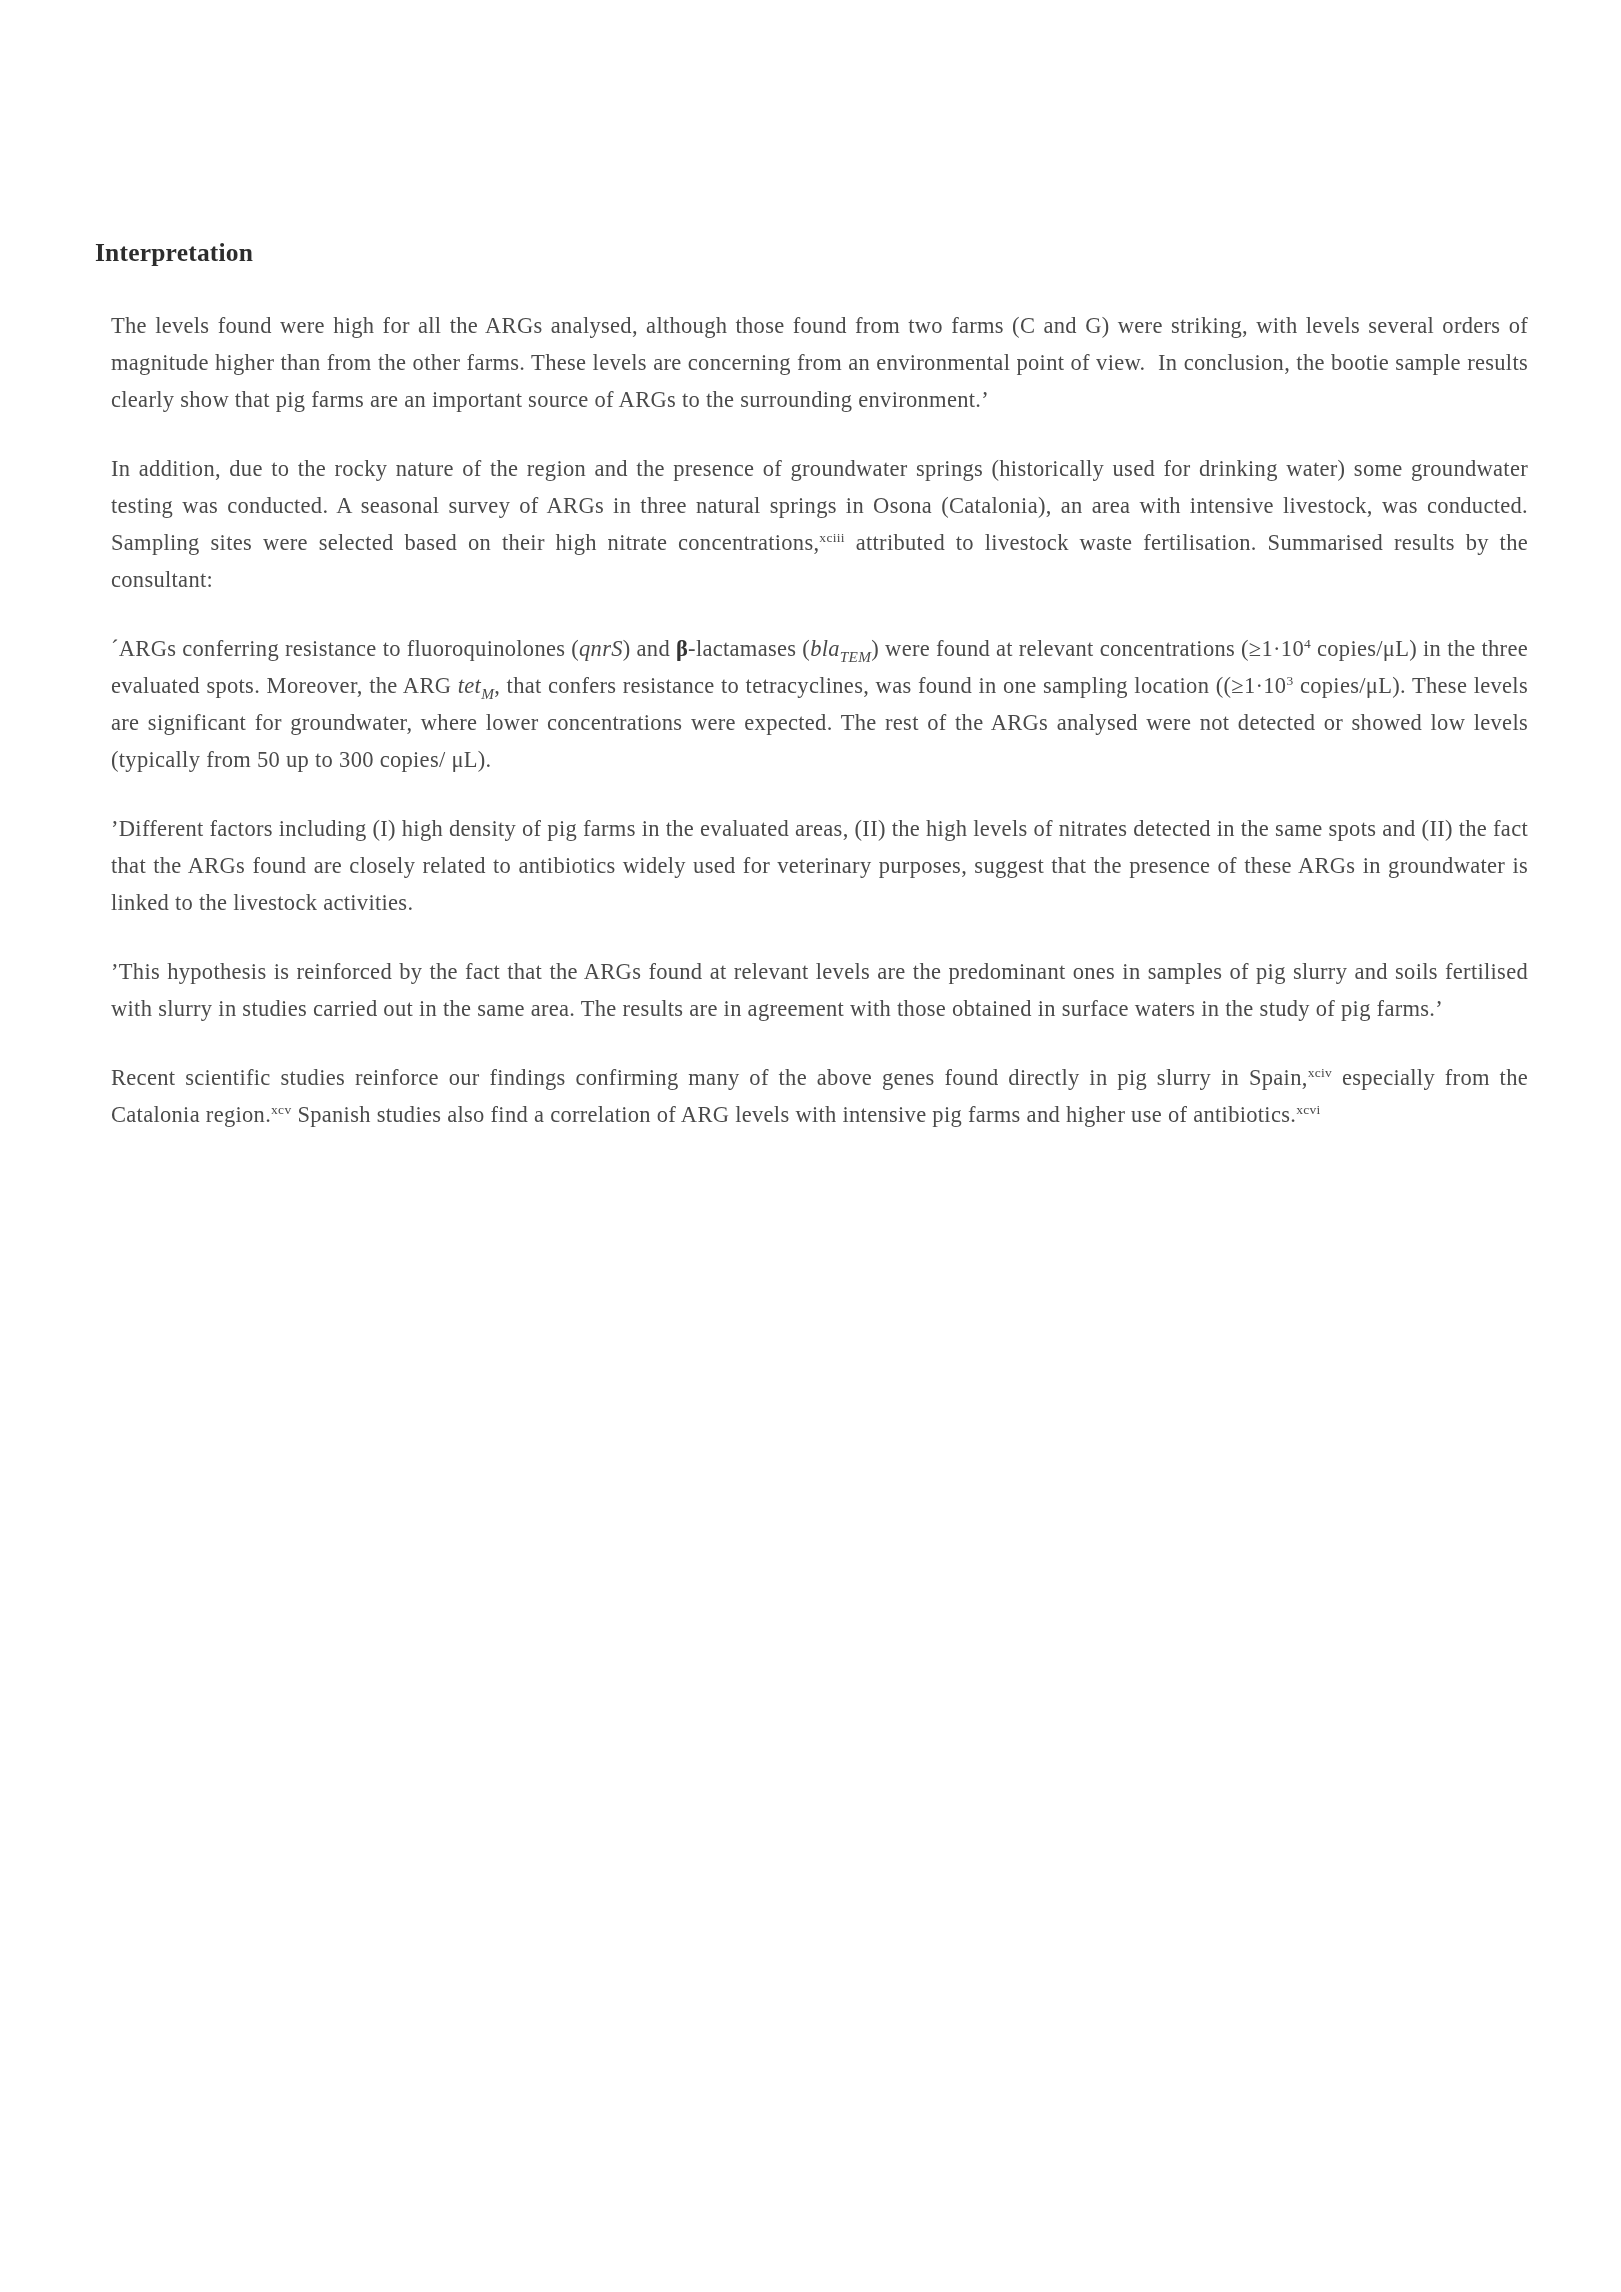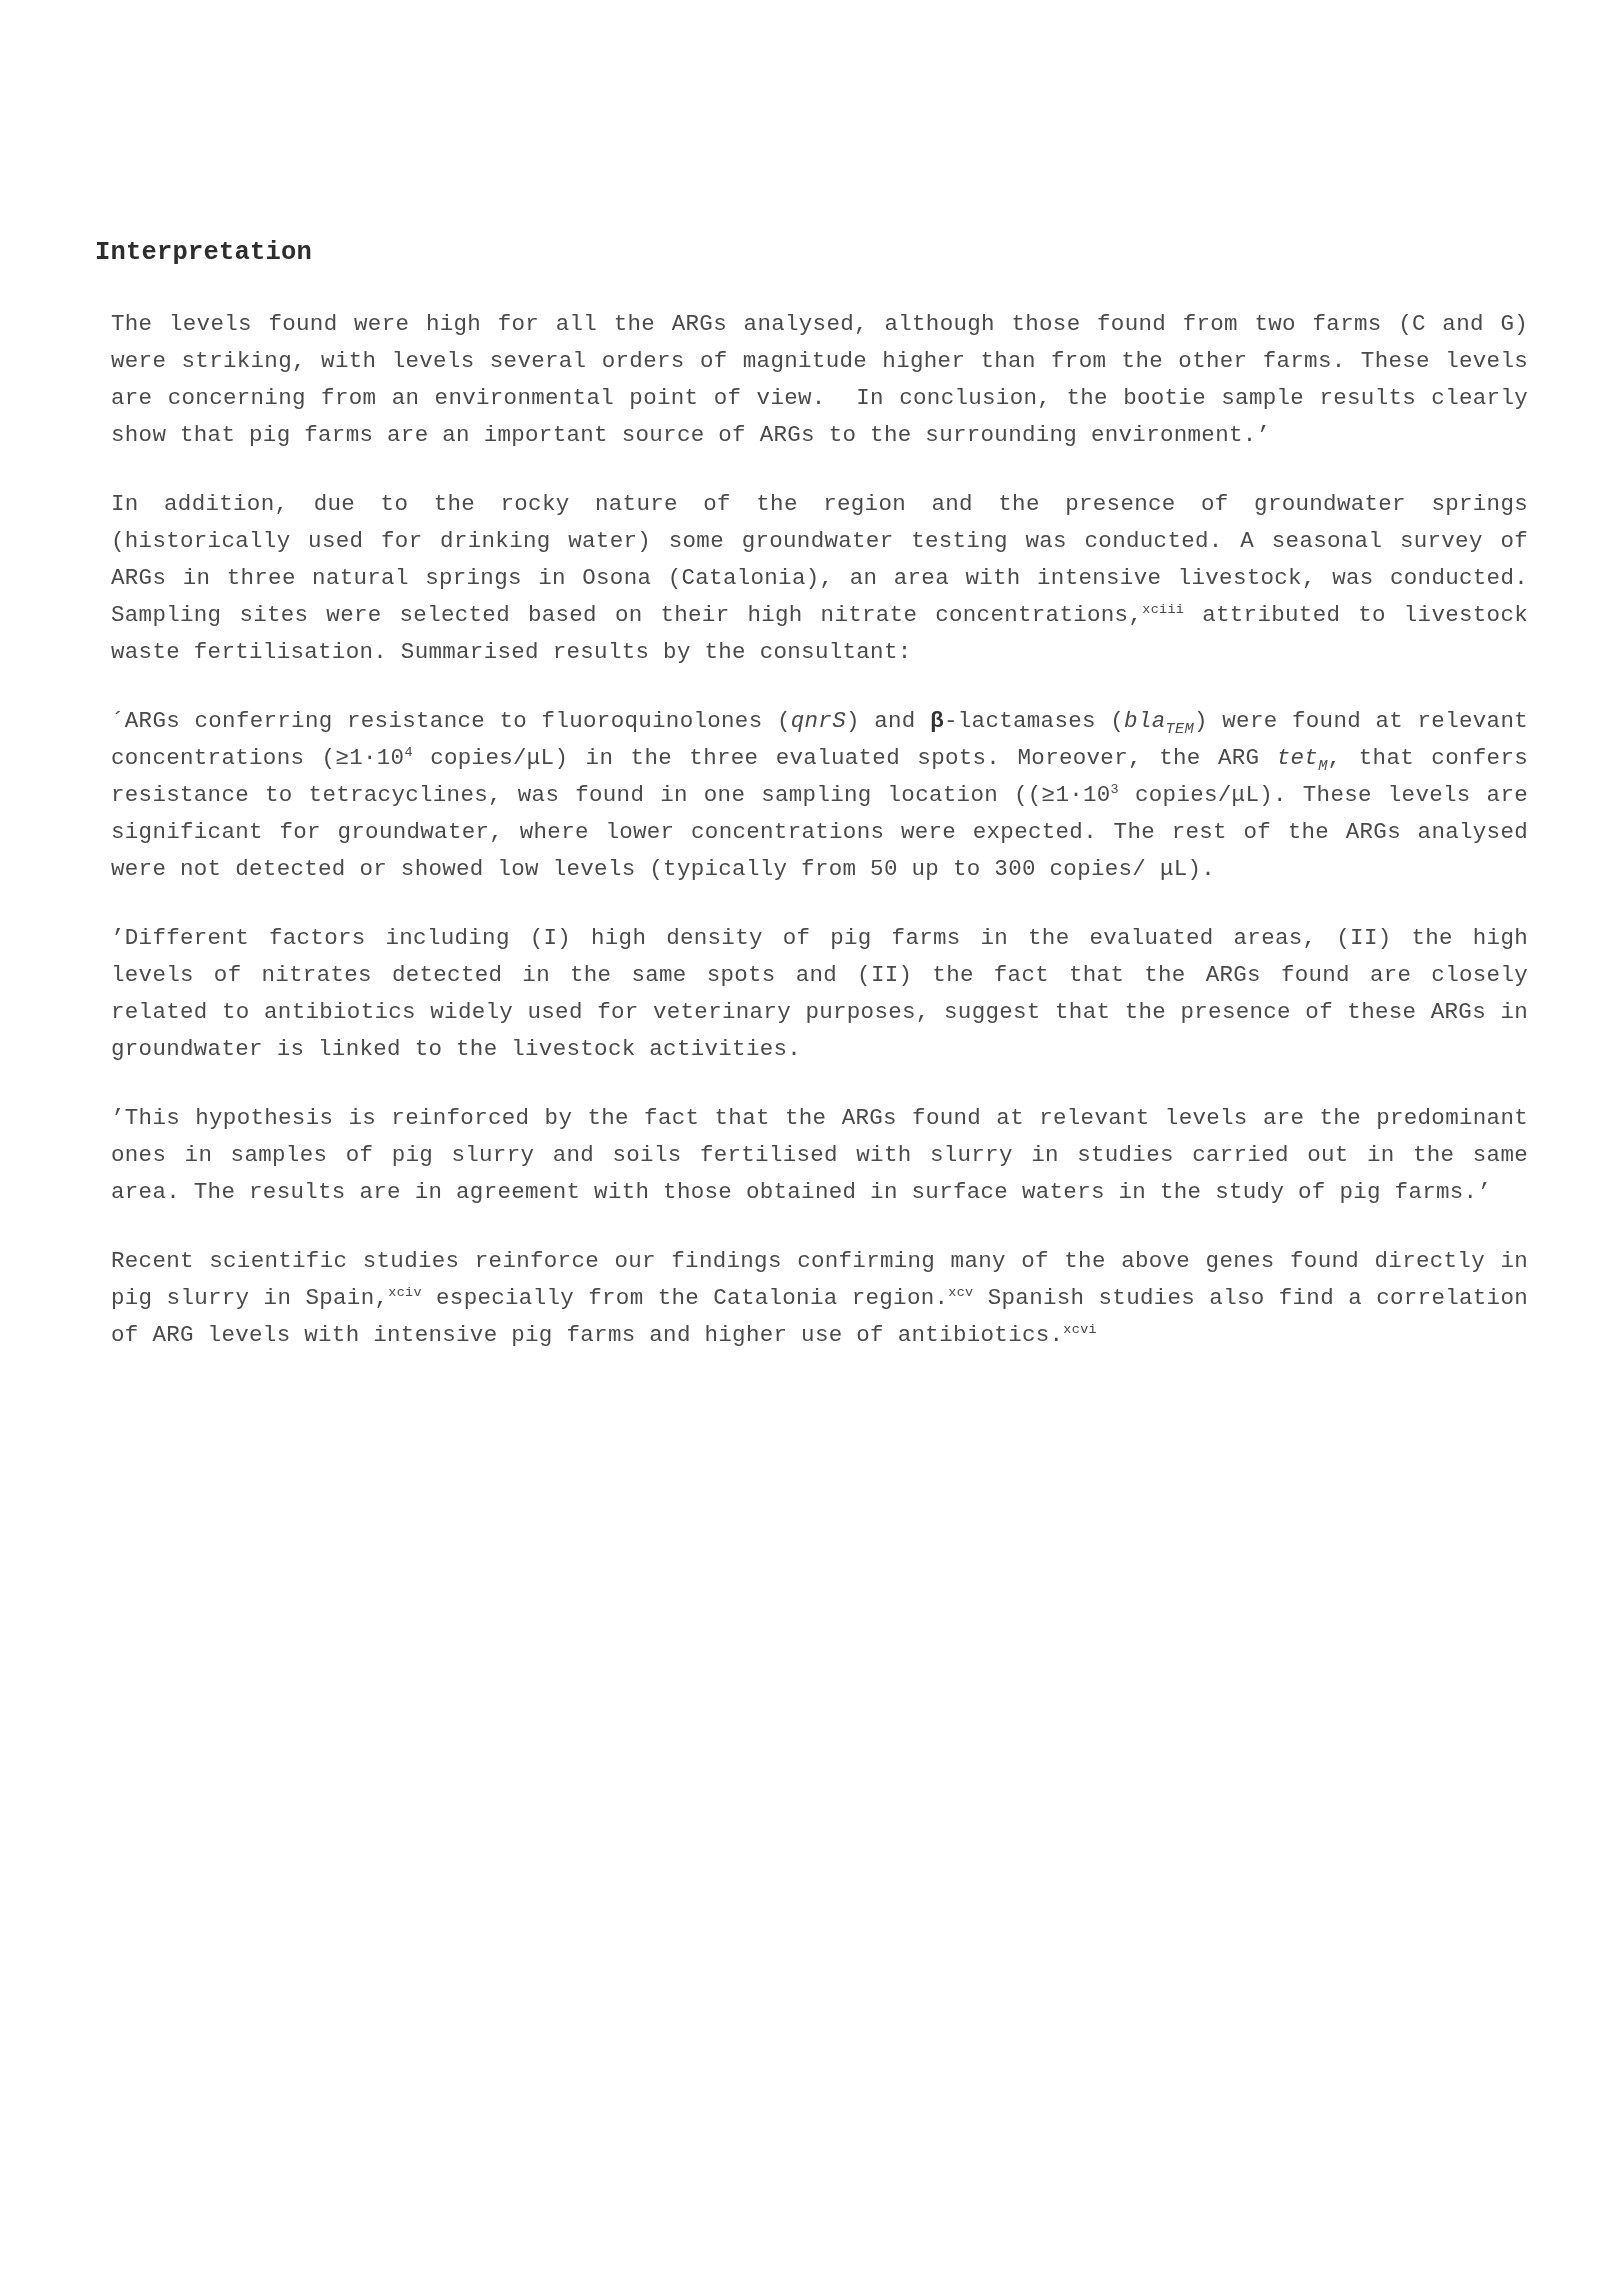--- a/index.html
+++ b/index.html
@@ -6,21 +6,21 @@
     margin: 0;
     padding: 0;
     background: #ffffff;
   }
   .page {
     position: relative;
     width: 1621px;
     height: 1883px;
     background: #ffffff;
     overflow: hidden;
-    font-family: Liberation Mono, monospace;
+    font-family: Liberation Serif, serif;
   }
   .content {
     position: absolute;
     left: 95px;
     top: 238px;
     width: 1433px;
   }
   .heading {
     font-size: 25.5px;
     font-weight: 700;

